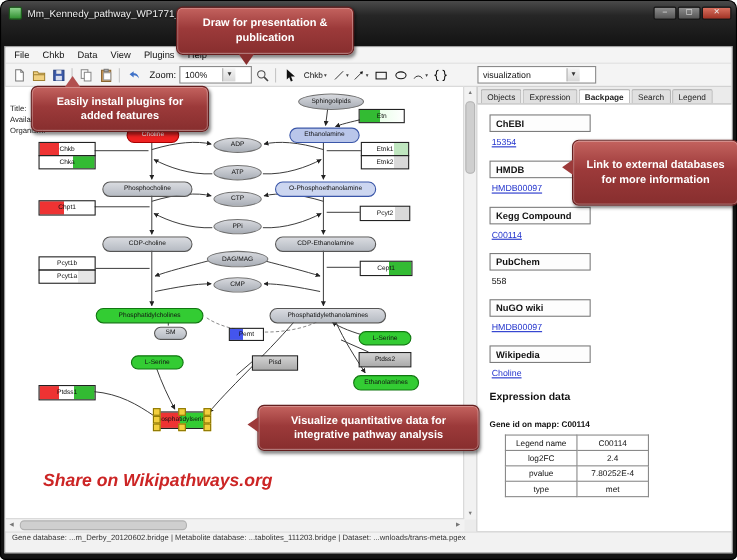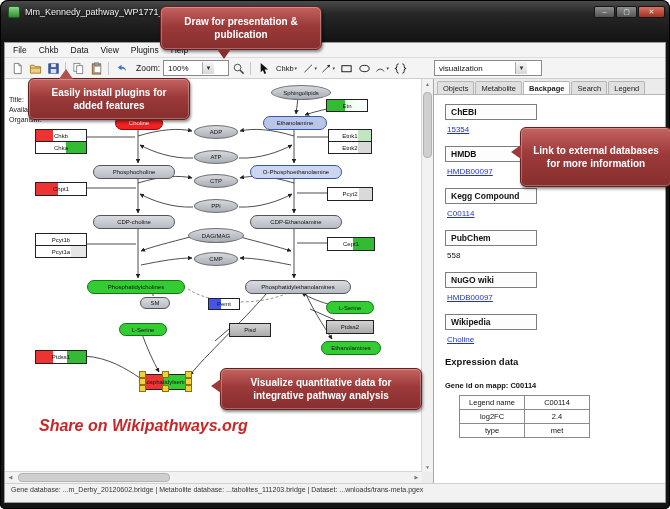--- a/index.html
+++ b/index.html
@@ -24,21 +24,21 @@
   .zoom-label{font-size:8.5px;color:#111;margin:0 3px 0 6px}
   .combo{display:inline-flex;align-items:center;background:#fff;border:1px solid #8a8a8a;height:14px;font-size:8px;padding:0 14px 0 4px}
   .combo .cval{min-width:30px;color:#111}
   .combo .dd{width:11px;height:12px;background:linear-gradient(#f6f6f6,#d8d8d8);border-left:1px solid #aaa;font-size:6px;display:flex;align-items:center;justify-content:center;color:#333;margin-left:4px}
   .viz-combo{position:absolute;left:429px;top:2px;width:88px}
   .viz-combo .cval{flex:1}
   .content{flex:1;display:flex;min-height:0}
   .canvas-wrap{position:relative;width:428px;background:#fff;flex:none}
   .canvas-area{position:absolute;left:0;top:0;right:11px;bottom:11px;overflow:hidden;background:#fff}
   .info-labels{position:absolute;left:4px;top:16px;font-size:7px;line-height:10px;color:#222;z-index:3}
-  .share-text{position:absolute;left:34px;top:338px;font-size:16px;font-weight:bold;font-style:italic;color:#cc2525;text-shadow:0 0 2px #fff,0 0 2px #fff;z-index:8}
+  .share-text{position:absolute;left:34px;top:350px;font-size:16px;font-weight:bold;font-style:italic;color:#cc2525;text-shadow:0 0 2px #fff,0 0 2px #fff;z-index:8}
   .edges{position:absolute;left:0;top:0;z-index:1}
   .pnode{position:absolute;border:1px solid #000;font-size:6px;line-height:1;display:flex;align-items:center;justify-content:center;overflow:hidden;white-space:nowrap;color:#111;background:#fff;z-index:5}
   .pnode.ellipse{border-radius:50%}
   .pnode.round{border-radius:7px}
   .handle{position:absolute;width:5px;height:5px;background:#f2cf3e;border:1px solid #8a7500;z-index:20}
   .vscroll{position:absolute;right:0;top:0;bottom:11px;width:11px;background:#f2f2f2;border-left:1px solid #d7d7d7}
   .hscroll{position:absolute;left:0;right:11px;bottom:0;height:11px;background:#f2f2f2;border-top:1px solid #d7d7d7}
   .scorner{position:absolute;right:0;bottom:0;width:11px;height:11px;background:#ececec}
   .sarrow{position:absolute;font-size:5px;color:#777;width:11px;text-align:center}
   .vthumb{position:absolute;left:1px;right:1px;top:13px;height:64px;background:#cfcfcf;border:1px solid #b2b2b2;border-radius:4px}
@@ -295,21 +295,21 @@
         <span class="sarrow" style="left:0;top:2px">◀</span>
         <span class="hthumb"></span>
         <span class="sarrow" style="right:0;top:2px">▶</span>
       </div>
       <div class="scorner"></div>
     </div>
 
     <div class="sidebar">
       <div class="tabs">
           <div class="tab">Objects</div>
-          <div class="tab">Metabolite</div>
+          <div class="tab">Expression</div>
           <div class="tab active">Backpage</div>
           <div class="tab">Search</div>
           <div class="tab">Legend</div>
         </div>
       <div class="sidebar-body">
         <div>
             <div class="db-header">ChEBI</div>
             <div class="db-link">15354</div>
             <div class="db-header">HMDB</div>
             <div class="db-link">HMDB00097</div>
@@ -328,20 +328,24 @@
             <tbody>
               <tr>
                 <td>Legend name</td>
                 <td>C00114</td>
               </tr>
               <tr>
                 <td>log2FC</td>
                 <td>2.4</td>
               </tr>
               <tr>
+                <td>pvalue</td>
+                <td>7.80252E-4</td>
+              </tr>
+              <tr>
                 <td>type</td>
                 <td>met</td>
               </tr>
             </tbody>
           </table>
       </div>
     </div>
   </div>
 
   <div class="statusbar">Gene database: ...m_Derby_20120602.bridge   |   Metabolite database: ...tabolites_111203.bridge   |   Dataset: ...wnloads/trans-meta.pgex</div>
@@ -352,16 +356,16 @@
   <span class="tri down" style="left:56px"></span>
 </div>
 <div class="callout" style="left:28px;top:78px;width:146px;height:34px">
   <span>Easily install plugins for added features</span>
   <span class="tri up" style="left:30px"></span>
 </div>
 <div class="callout" style="left:520px;top:127px;width:136px;height:52px">
   <span>Link to external databases for more information</span>
   <span class="tri left" style="top:17px"></span>
 </div>
-<div class="callout" style="left:220px;top:368px;width:186px;height:34px">
+<div class="callout" style="left:234px;top:368px;width:186px;height:34px">
   <span>Visualize quantitative data for integrative pathway analysis</span>
   <span class="tri left" style="top:10px"></span>
 </div>
 
 </body></html>

